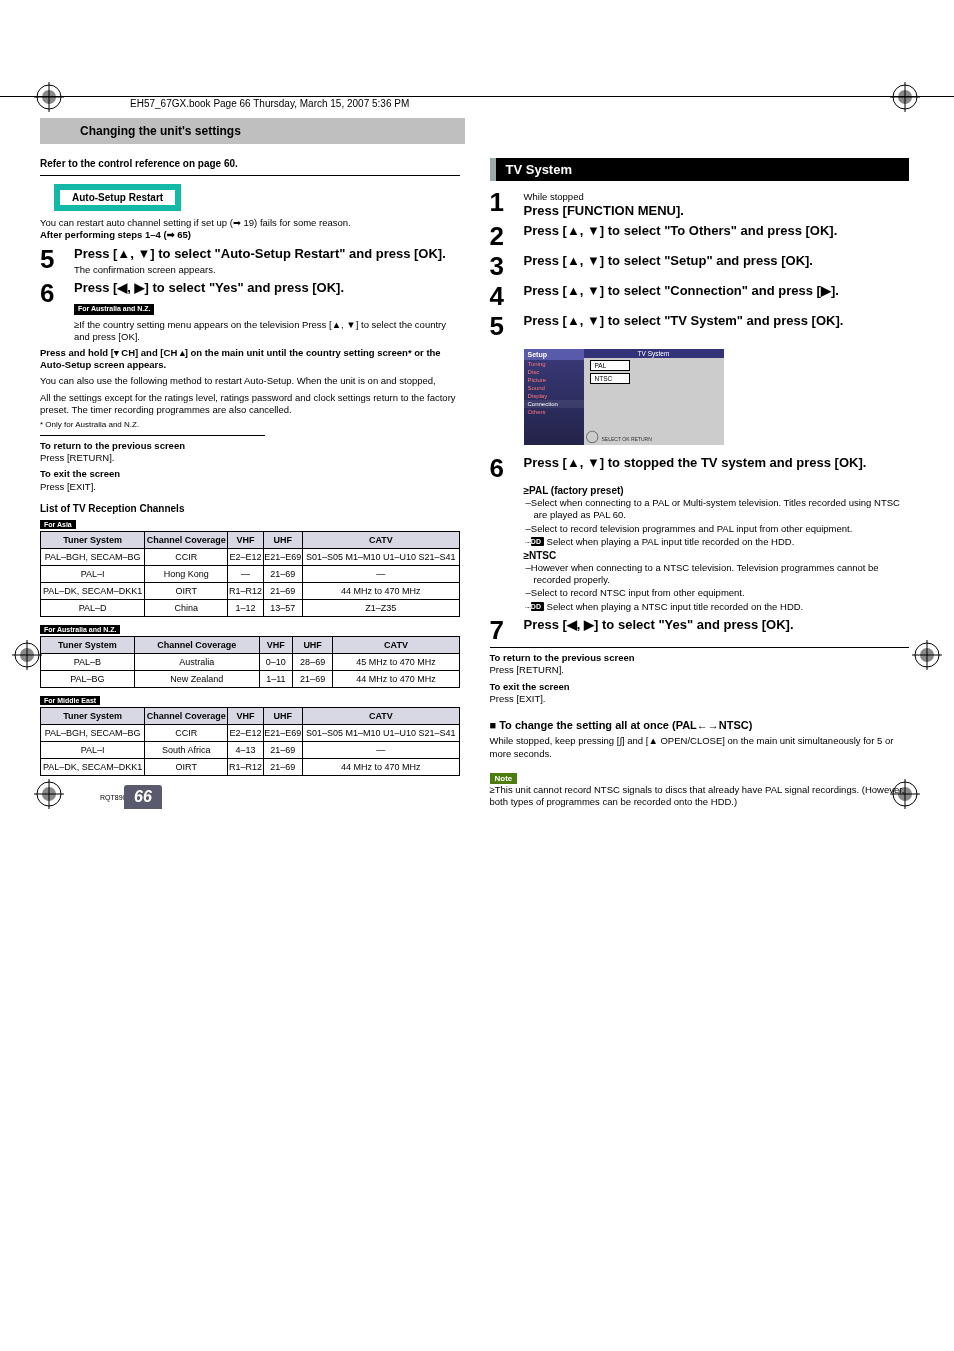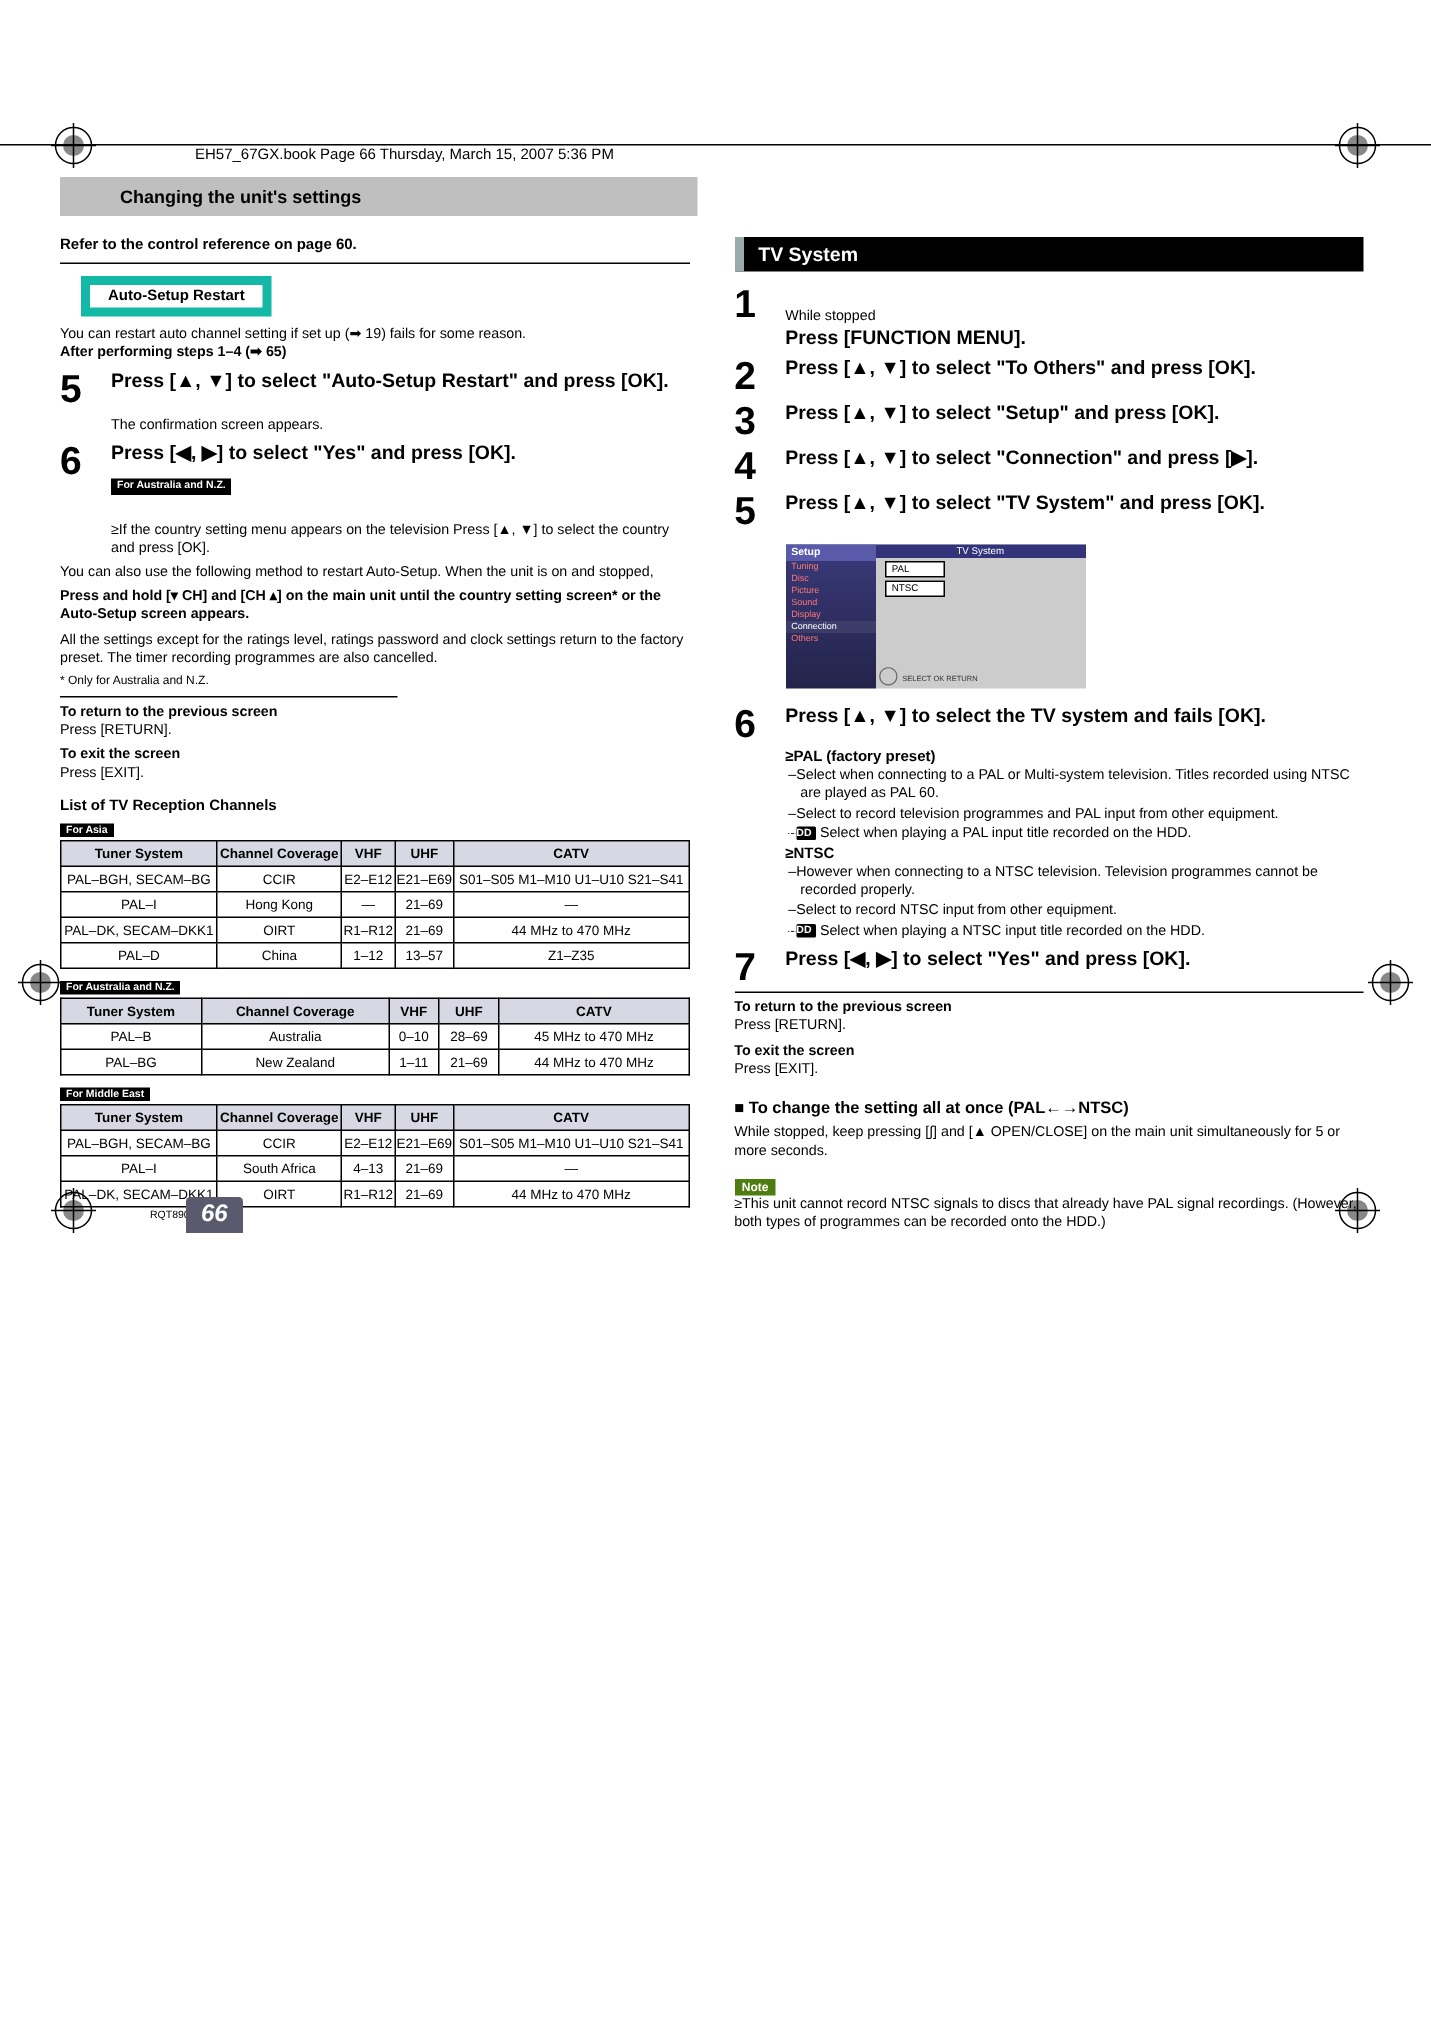--- a/index.html
+++ b/index.html
@@ -70,21 +70,21 @@
   .step-num {
     font-size: 26px;
     font-weight: bold;
     width: 34px;
     flex-shrink: 0;
     text-align: left;
     padding-right: 6px;
     line-height: 1;
   }
   .step-body { flex: 1; font-size: 13px; font-weight: bold; line-height: 1.25; }
-  .step-sub { font-size: 9.5px; font-weight: normal; margin-top: 16px; }
+  .step-sub { font-size: 9.5px; font-weight: normal; margin-top: 2px; }
   .region-tag {
     display: inline-block;
     background: #000;
     color: #fff;
     font-size: 7px;
     font-weight: bold;
     padding: 1px 4px;
     margin: 2px 0;
   }
   .hdd-tag {
@@ -260,22 +260,22 @@
 
         <div class="step">
           <div class="step-num">6</div>
           <div class="step-body">
             <span>Press [◀, ▶] to select "Yes" and press [OK].</span>
             <div style="margin-top:3px;"><span class="region-tag">For Australia and N.Z.</span></div>
             <div class="step-sub bold" style="font-size:9.5px;">≥If the country setting menu appears on the television Press [▲, ▼] to select the country and press [OK].</div>
           </div>
         </div>
 
+        <div class="small-para bold">Press and hold [▾ CH] and [CH ▴] on the main unit until the country setting screen* or the Auto-Setup screen appears.</div>
         <div class="small-para">You can also use the following method to restart Auto-Setup. When the unit is on and stopped,</div>
-        <div class="small-para bold">Press and hold [▾ CH] and [CH ▴] on the main unit until the country setting screen* or the Auto-Setup screen appears.</div>
         <div class="small-para">All the settings except for the ratings level, ratings password and clock settings return to the factory preset. The timer recording programmes are also cancelled.</div>
         <div class="small-para" style="font-size:8px;">* Only for Australia and N.Z.</div>
 
         <hr class="hr-thin">
         <div class="small-para"><span class="bold">To return to the previous screen</span><br><span>Press [RETURN].</span></div>
         <div class="small-para"><span class="bold">To exit the screen</span><br><span>Press [EXIT].</span></div>
 
         <div class="heading-row">List of TV Reception Channels</div>
         <div><span class="region-tag">For Asia</span></div>
 
@@ -428,21 +428,21 @@
           <div class="setup-remote">◯</div>
           <div class="setup-remote-txt">
             <span>SELECT</span>
             <span>OK</span>
             <span>RETURN</span>
           </div>
         </div>
 
         <div class="step">
           <div class="step-num">6</div>
-          <div class="step-body">Press [▲, ▼] to select the TV system and fails [OK].</div>
+          <div class="step-body">Press [▲, ▼] to stopped the TV system and press [OK].</div>
         </div>
 
         <div class="sub-bold">≥PAL (factory preset)</div>
         <div class="bullet-sub">–Select when connecting to a PAL or Multi-system television. Titles recorded using NTSC are played as PAL 60.</div>
         <div class="bullet-sub">–Select to record television programmes and PAL input from other equipment.</div>
         <div class="bullet-sub">
           <span>–</span><span class="hdd-tag">HDD</span><span> Select when playing a PAL input title recorded on the HDD.</span>
         </div>
         <div class="sub-bold">≥NTSC</div>
         <div class="bullet-sub">–However when connecting to a NTSC television. Television programmes cannot be recorded properly.</div>

